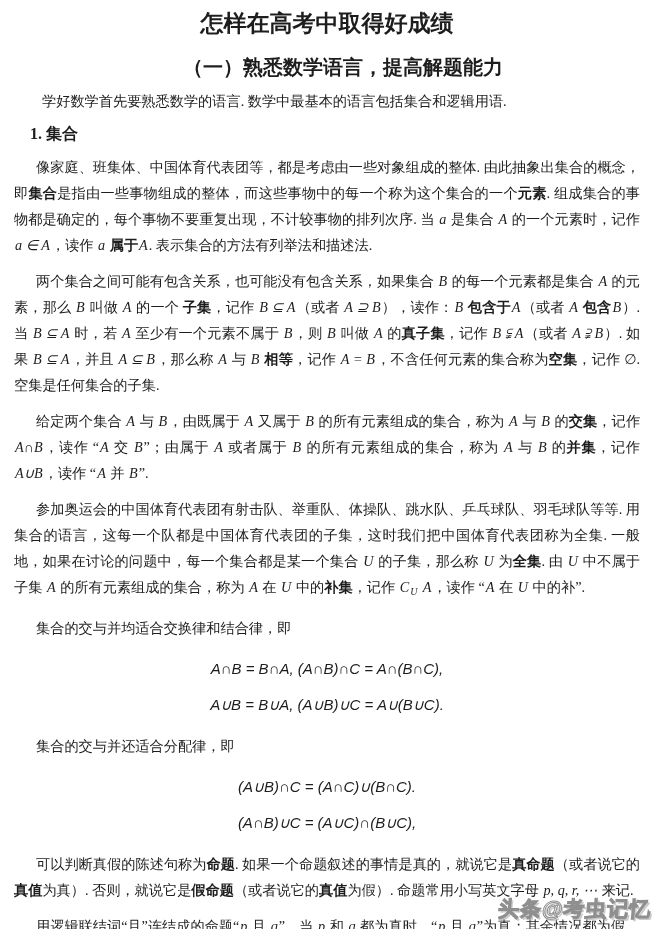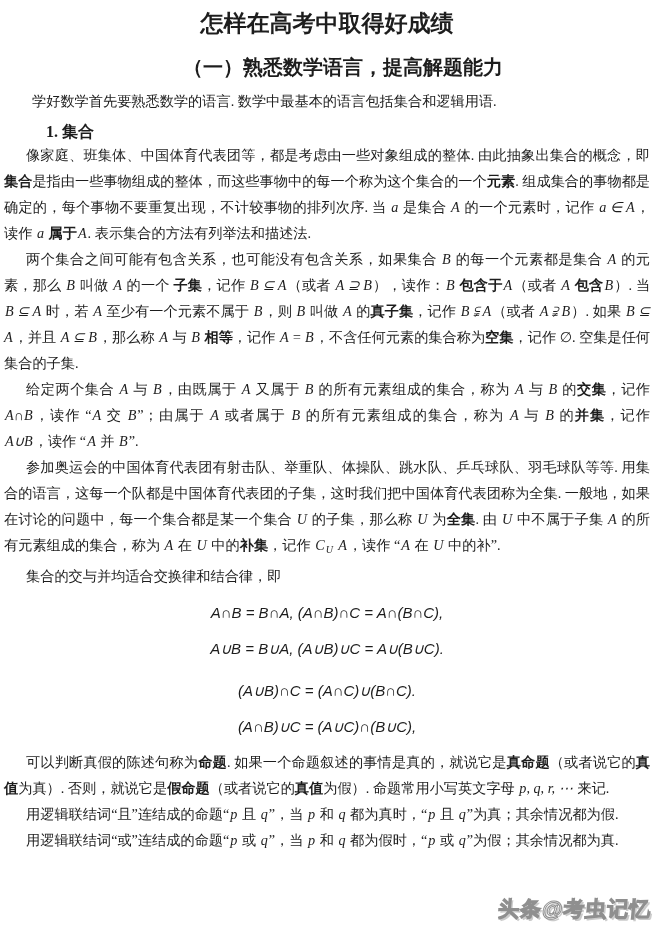--- a/index.html
+++ b/index.html
@@ -20,28 +20,28 @@
     text-align: center;
     margin: 2px 0 16px 0; line-height: 30px;
   }
   h2.section-heading {
     font-family: "Liberation Sans", sans-serif;
     font-size: 20px; font-weight: 800;
     margin: 14px 0 0 32px; line-height: 26px; text-align: center;
   }
   h3.sub-section {
     font-size: 16px; font-weight: bold;
-    margin: 8px 0 0 42px; line-height: 20px;
+    margin: 8px 0 0 26px; line-height: 20px;
   }
   h3.sub-section .seg-n { font-family: "Liberation Serif", serif; }
   .logic-h { margin-top: 10px; }
 
   p.body {
     font-size: 14.2px; line-height: 26px;
-    margin: 0; text-align: justify;
+    margin: 10px; text-align: justify;
     text-indent: 22px;
   }
   p.intro { text-indent: 28px; margin-top: 8px; }
   p.sub-heading { text-indent: 18px; }
 
   .seg-n { }
   .seg-b { font-family: "Liberation Sans", sans-serif; font-weight: bold; }
   .seg-m { font-family: "Liberation Serif", serif; font-style: italic; padding: 0 1px; }
   .seg-sub {
     font-family: "Liberation Serif", serif; font-style: italic;
@@ -84,20 +84,21 @@
   <p class="body"><span class="seg-n">给定两个集合 </span><span class="seg-m">A</span><span class="seg-n"> 与 </span><span class="seg-m">B</span><span class="seg-n">，由既属于 </span><span class="seg-m">A</span><span class="seg-n"> 又属于 </span><span class="seg-m">B</span><span class="seg-n"> 的所有元素组成的集合，称为 </span><span class="seg-m">A</span><span class="seg-n"> 与 </span><span class="seg-m">B</span><span class="seg-n"> 的</span><span class="seg-b">交集</span><span class="seg-n">，记作 </span><span class="seg-m">A∩B</span><span class="seg-n">，读作 “</span><span class="seg-m">A</span><span class="seg-n"> 交 </span><span class="seg-m">B</span><span class="seg-n">”；由属于 </span><span class="seg-m">A</span><span class="seg-n"> 或者属于 </span><span class="seg-m">B</span><span class="seg-n"> 的所有元素组成的集合，称为 </span><span class="seg-m">A</span><span class="seg-n"> 与 </span><span class="seg-m">B</span><span class="seg-n"> 的</span><span class="seg-b">并集</span><span class="seg-n">，记作 </span><span class="seg-m">A∪B</span><span class="seg-n">，读作 “</span><span class="seg-m">A</span><span class="seg-n"> 并 </span><span class="seg-m">B</span><span class="seg-n">”.</span></p>
   <p class="body"><span class="seg-n">参加奥运会的中国体育代表团有射击队、举重队、体操队、跳水队、乒乓球队、羽毛球队等等. 用集合的语言，这每一个队都是中国体育代表团的子集，这时我们把中国体育代表团称为全集. 一般地，如果在讨论的问题中，每一个集合都是某一个集合 </span><span class="seg-m">U</span><span class="seg-n"> 的子集，那么称 </span><span class="seg-m">U</span><span class="seg-n"> 为</span><span class="seg-b">全集</span><span class="seg-n">. 由 </span><span class="seg-m">U</span><span class="seg-n"> 中不属于子集 </span><span class="seg-m">A</span><span class="seg-n"> 的所有元素组成的集合，称为 </span><span class="seg-m">A</span><span class="seg-n"> 在 </span><span class="seg-m">U</span><span class="seg-n"> 中的</span><span class="seg-b">补集</span><span class="seg-n">，记作 </span><span class="seg-m">C</span><span class="seg-sub">U</span><span class="seg-m"> A</span><span class="seg-n">，读作 “</span><span class="seg-m">A</span><span class="seg-n"> 在 </span><span class="seg-m">U</span><span class="seg-n"> 中的补”.</span></p>
 
   <p class="body">集合的交与并均适合交换律和结合律，即</p>
 
   <div class="formula-block">
     <p class="formula">A∩B = B∩A, (A∩B)∩C = A∩(B∩C),</p>
     <p class="formula">A∪B = B∪A, (A∪B)∪C = A∪(B∪C).</p>
   </div>
 
+  <p class="body">集合的交与并还适合分配律，即</p>
 
   <div class="formula-block">
     <p class="formula">(A∪B)∩C = (A∩C)∪(B∩C).</p>
     <p class="formula">(A∩B)∪C = (A∪C)∩(B∪C),</p>
   </div>
 
 
 
   <p class="body"><span class="seg-n">可以判断真假的陈述句称为</span><span class="seg-b">命题</span><span class="seg-n">. 如果一个命题叙述的事情是真的，就说它是</span><span class="seg-b">真命题</span><span class="seg-n">（或者说它的</span><span class="seg-b">真值</span><span class="seg-n">为真）. 否则，就说它是</span><span class="seg-b">假命题</span><span class="seg-n">（或者说它的</span><span class="seg-b">真值</span><span class="seg-n">为假）. 命题常用小写英文字母 </span><span class="seg-m">p, q, r, ⋯</span><span class="seg-n"> 来记.</span></p>
   <p class="body"><span class="seg-n">用逻辑联结词“且”连结成的命题“</span><span class="seg-m">p</span><span class="seg-n"> 且 </span><span class="seg-m">q</span><span class="seg-n">”，当 </span><span class="seg-m">p</span><span class="seg-n"> 和 </span><span class="seg-m">q</span><span class="seg-n"> 都为真时，“</span><span class="seg-m">p</span><span class="seg-n"> 且 </span><span class="seg-m">q</span><span class="seg-n">”为真；其余情况都为假.</span></p>

